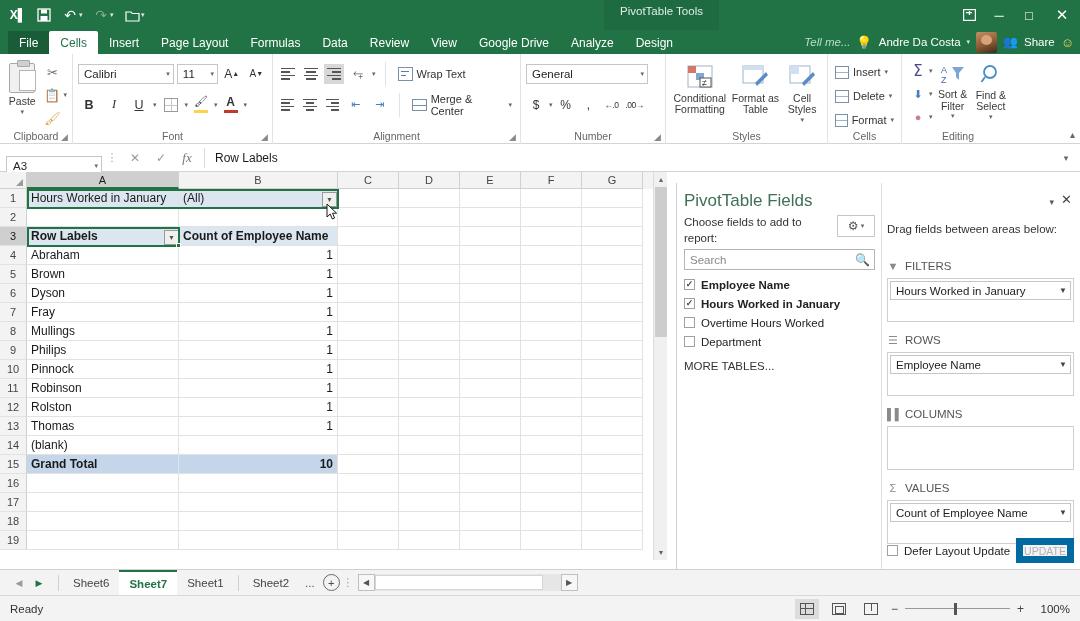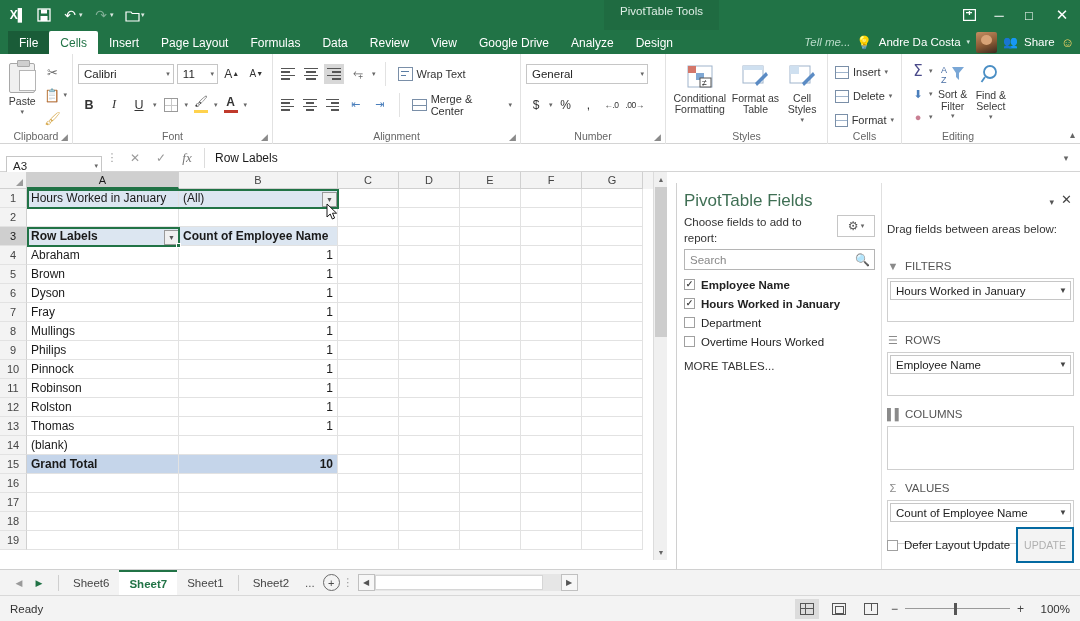--- a/index.html
+++ b/index.html
@@ -320,21 +320,21 @@
     align-items:center; padding:0 3px 0 5px; font-size:11.5px; color:#222;
   }
   .chip span:first-child{ flex:1; }
   .chip .cc { font-size:8px; color:#444; }
   .pp-footer {
     position:absolute; left:210px; bottom:8px; width:187px;
     display:flex; align-items:center; justify-content:space-between;
   }
   .defer { display:flex; align-items:center; gap:6px; font-size:11.5px; color:#222; }
   .updbtn {
-    width:58px; height:36px; border:2px solid #0369a1; background:#f3f3f3;
+    width:58px; height:25px; border:7px solid #0369a1; background:#f3f3f3;
     color:#b0b0b0; font-size:10.5px; display:flex; align-items:center; justify-content:center;
   }
 
   
   .sheetbar {
     position:absolute; left:0; bottom:26px; width:1080px; height:26px;
     background:#f3f3f3; border-top:1px solid #d0d0d0; display:flex; align-items:center;
   }
   .navarrows { display:flex; align-items:center; gap:2px; padding:0 6px 0 10px; }
   .navarrow { width:18px; height:20px; display:flex; align-items:center; justify-content:center;
@@ -972,25 +972,25 @@
       <div class="fitem checked">
         <span class="cbx">✓</span>
         <span>Employee Name</span>
       </div>
       <div class="fitem checked">
         <span class="cbx">✓</span>
         <span>Hours Worked in January</span>
       </div>
       <div class="fitem">
         <span class="cbx"></span>
-        <span>Department</span>
+        <span>Overtime Hours Worked</span>
       </div>
       <div class="fitem">
         <span class="cbx"></span>
-        <span>Overtime Hours Worked</span>
+        <span>Department</span>
       </div>
       <div class="moretables">MORE TABLES...</div>
     </div>
 
     <div class="pp-divider"></div>
     <div class="pp-drag">Drag fields between areas below:</div>
 
     <div class="area" style="top:74px;">
       <div class="area-head">
         <span class="area-ico">▼</span>

